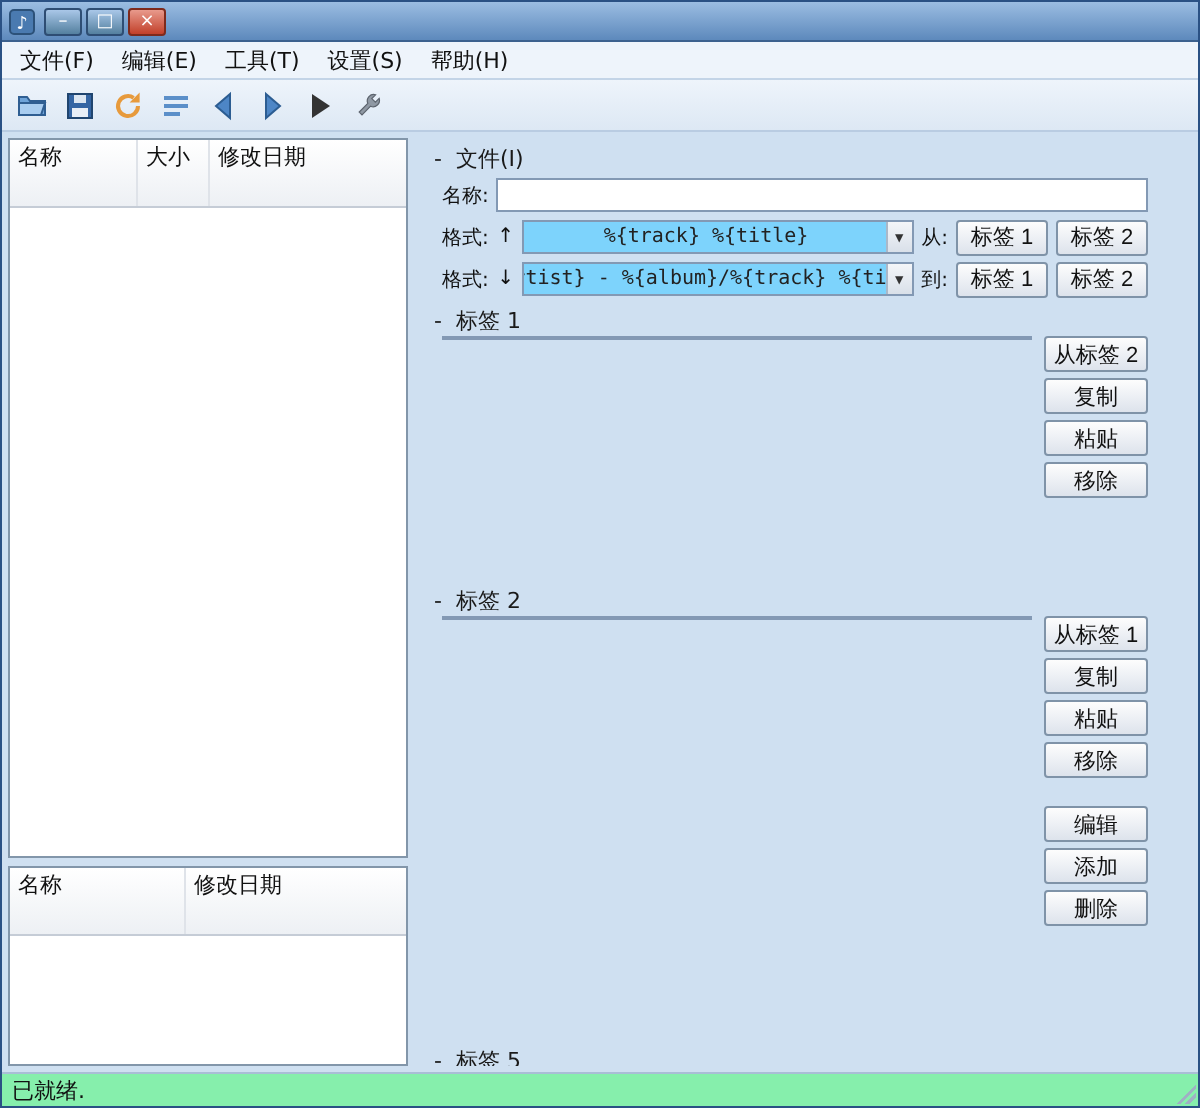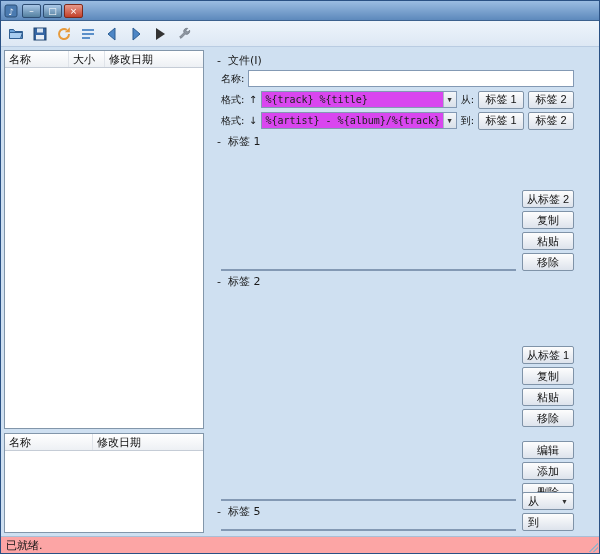--- a/index.html
+++ b/index.html
@@ -20,52 +20,52 @@
   
   .toolbar { height:26px; background:linear-gradient(#eef4fb,#dde8f4); border-bottom:1px solid #b9cce2; display:flex; align-items:center; padding:0 4px; gap:2px; flex:0 0 auto; }
   .tbtn { width:22px; height:22px; background:transparent; border:1px solid transparent; display:flex; align-items:center; justify-content:center; }
 
   
   .main { flex:1; min-height:0; display:flex; padding:3px; gap:2px; }
   .left { width:200px; display:flex; flex-direction:column; gap:4px; flex:0 0 auto; }
   .panel { background:#fff; border:1px solid #8296aa; display:flex; flex-direction:column; min-height:0; }
   .panel.filelist { flex:1; }
   .panel.folderlist { height:100px; flex:0 0 auto; }
-  .list-header { display:flex; background:linear-gradient(#ffffff,#edf0f4); border-bottom:1px solid #c5ccd6; height:17px; flex:0 0 auto; }
+  .list-header { display:flex; background:linear-gradient(#ffffff,#edf0f4); border-bottom:1px solid #c5ccd6; height:34px; flex:0 0 auto; }
   .col { font-size:11px; color:#111; padding:1px 4px; border-right:1px solid #dfe3e9; overflow:hidden; white-space:nowrap; }
   .c-name { width:64px; } .c-size { width:36px; } .c-date { flex:1; border-right:none; }
   .c-name2 { width:88px; } .c-date2 { flex:1; border-right:none; }
   .list-body { flex:1; background:#fff; }
   .vsplit { width:3px; flex:0 0 auto; }
 
   
   .right { flex:1; min-width:0; display:flex; flex-direction:column; padding:0 22px 2px 4px; overflow:hidden; }
   .sec-h { display:flex; align-items:center; gap:5px; height:16px; font-size:11px; color:#1a1a1a; margin-top:2px; flex:0 0 auto; }
   .toggle { width:8px; text-align:center; font-size:11px; color:#1a1a1a; }
   .frow { display:flex; align-items:center; gap:4px; height:21px; margin-left:6px; flex:0 0 auto; }
   .flabel { font-size:10px; color:#111; white-space:nowrap; }
   .arrow-ud { font-size:10px; color:#111; width:9px; text-align:center; }
   .textbox { flex:1; height:17px; border:1px solid #8399b4; background:#fff; font:11px "DejaVu Sans",sans-serif; padding:0 3px; }
-  .combo { flex:1; height:17px; border:1px solid #8399b4; background:#d946ef; position:relative; display:flex; align-items:center; padding:0 15px 0 3px; font:10px "DejaVu Sans Mono","Liberation Mono",monospace; color:#222; white-space:nowrap; overflow:hidden; }
+  .combo { flex:1; height:17px; border:1px solid #8399b4; background:#7dd3fc; position:relative; display:flex; align-items:center; padding:0 15px 0 3px; font:10px "DejaVu Sans Mono","Liberation Mono",monospace; color:#222; white-space:nowrap; overflow:hidden;justify-content:center; }
   .combo .drop { position:absolute; right:0; top:0; bottom:0; width:13px; background:linear-gradient(#f4f6f9,#d9e0e9); border-left:1px solid #aab8c8; display:flex; align-items:center; justify-content:center; font-size:7px; color:#333; }
   .btn { min-width:46px; height:18px; background:linear-gradient(#fdfdfd,#dde3ec); border:1px solid #7f93a8; border-radius:2px; font-size:11px; color:#111; display:flex; align-items:center; justify-content:center; padding:0 4px; white-space:nowrap; }
-  .tagrow { display:flex; gap:6px; margin-left:6px; align-items:flex-end; min-height:0; }
+  .tagrow { display:flex; gap:6px; margin-left:6px; align-items:flex-start; min-height:0; }
   .tagrow.t1 { height:122px; flex:0 0 auto; }
   .tagrow.t2 { height:212px; flex:0 0 auto; }
   .tagrow.t3 { flex:1; min-height:0; }
   .frame { flex:1; background:#fff; border:1px solid #8399b4; }
   .btncol { width:52px; flex:0 0 auto; display:flex; flex-direction:column; gap:3px; overflow:hidden; }
   .btncol .btn { width:100%; min-width:0; padding:0 2px; }
   .btn.dropbtn { justify-content:space-between; padding:0 5px; }
   .btn.dropbtn .dd { font-size:7px; color:#333; }
   .gap8 { height:8px; flex:0 0 auto; }
   .drop-hint { margin-top:10px; text-align:center; font-size:11px; color:#1a1a1a; line-height:1.35; }
 
   
-  .statusbar { height:17px; background:#fca5a5; border-top:1px solid #a9bed6; display:flex; align-items:center; padding:0 5px; font-size:11px; color:#111; flex:0 0 auto; position:relative; }
+  .statusbar { height:17px; background:#86efac; border-top:1px solid #a9bed6; display:flex; align-items:center; padding:0 5px; font-size:11px; color:#111; flex:0 0 auto; position:relative; }
   .grip { position:absolute; right:1px; bottom:1px; width:11px; height:11px; background:linear-gradient(135deg, transparent 55%, #9fb0c4 55%, #9fb0c4 65%, transparent 65%, transparent 75%, #9fb0c4 75%, #9fb0c4 85%, transparent 85%); }
 </style>
 </head>
 <body>
 
 <div class="window">
 
   <div class="titlebar">
     <span style="display:flex;">
       <svg width="14" height="14" viewBox="0 0 14 14">
@@ -73,20 +73,27 @@
           <text x="7" y="10.5" font-size="9" fill="#ffffff" text-anchor="middle">♪</text>
         </svg>
     </span>
     <span class="winbtns">
       <span class="wbtn">–</span>
       <span class="wbtn">□</span>
       <span class="wbtn close">×</span>
     </span>
   </div>
 
+  <div class="menubar">
+    <span class="menu-item">文件(F)</span>
+    <span class="menu-item">编辑(E)</span>
+    <span class="menu-item">工具(T)</span>
+    <span class="menu-item">设置(S)</span>
+    <span class="menu-item">帮助(H)</span>
+  </div>
 
   <div class="toolbar">
     <button class="tbtn">
       <span style="display:flex;">
           <svg width="16" height="16" viewBox="0 0 16 16">
             <path d="M1.5 3.5h4l1.5 2h7.5v7h-13z" fill="#6ea3d8" stroke="#2f5e92"></path>
             <path d="M1.5 6.5h13l-2 6h-11z" fill="#a9cdf0" stroke="#2f5e92"></path>
           </svg>
         </span>
     </button>

